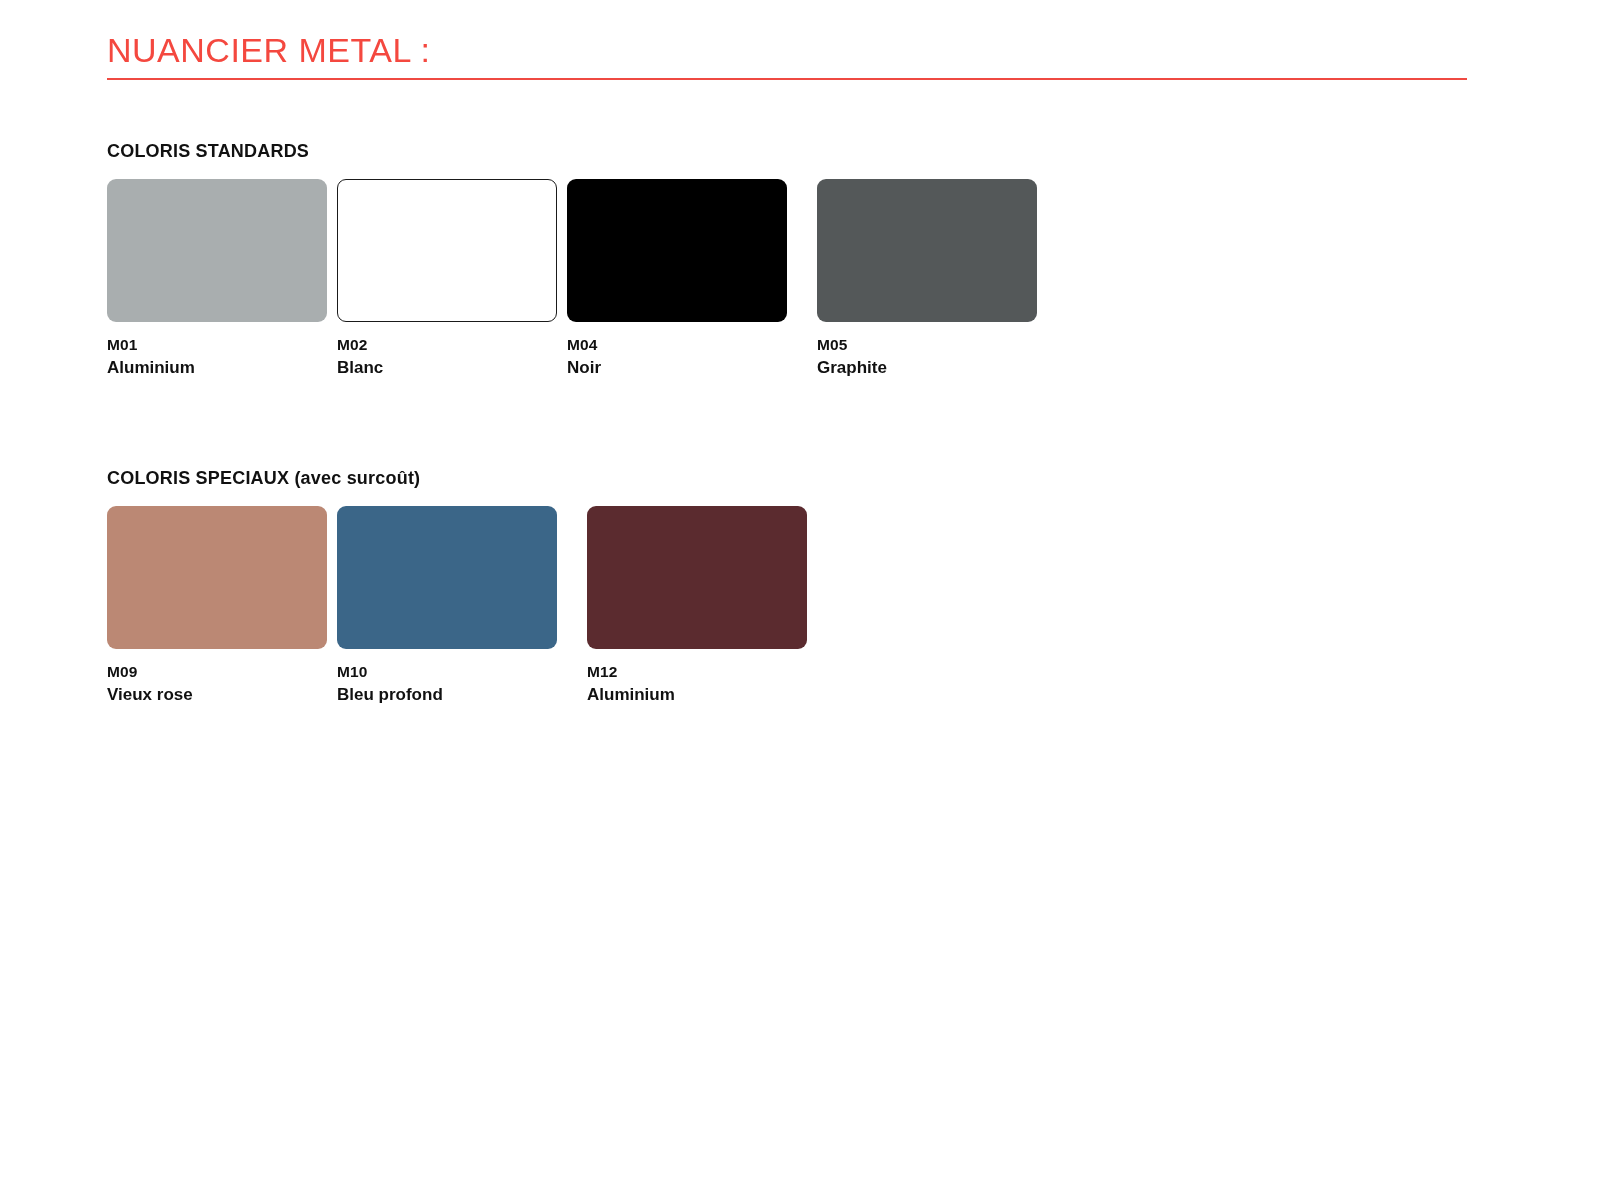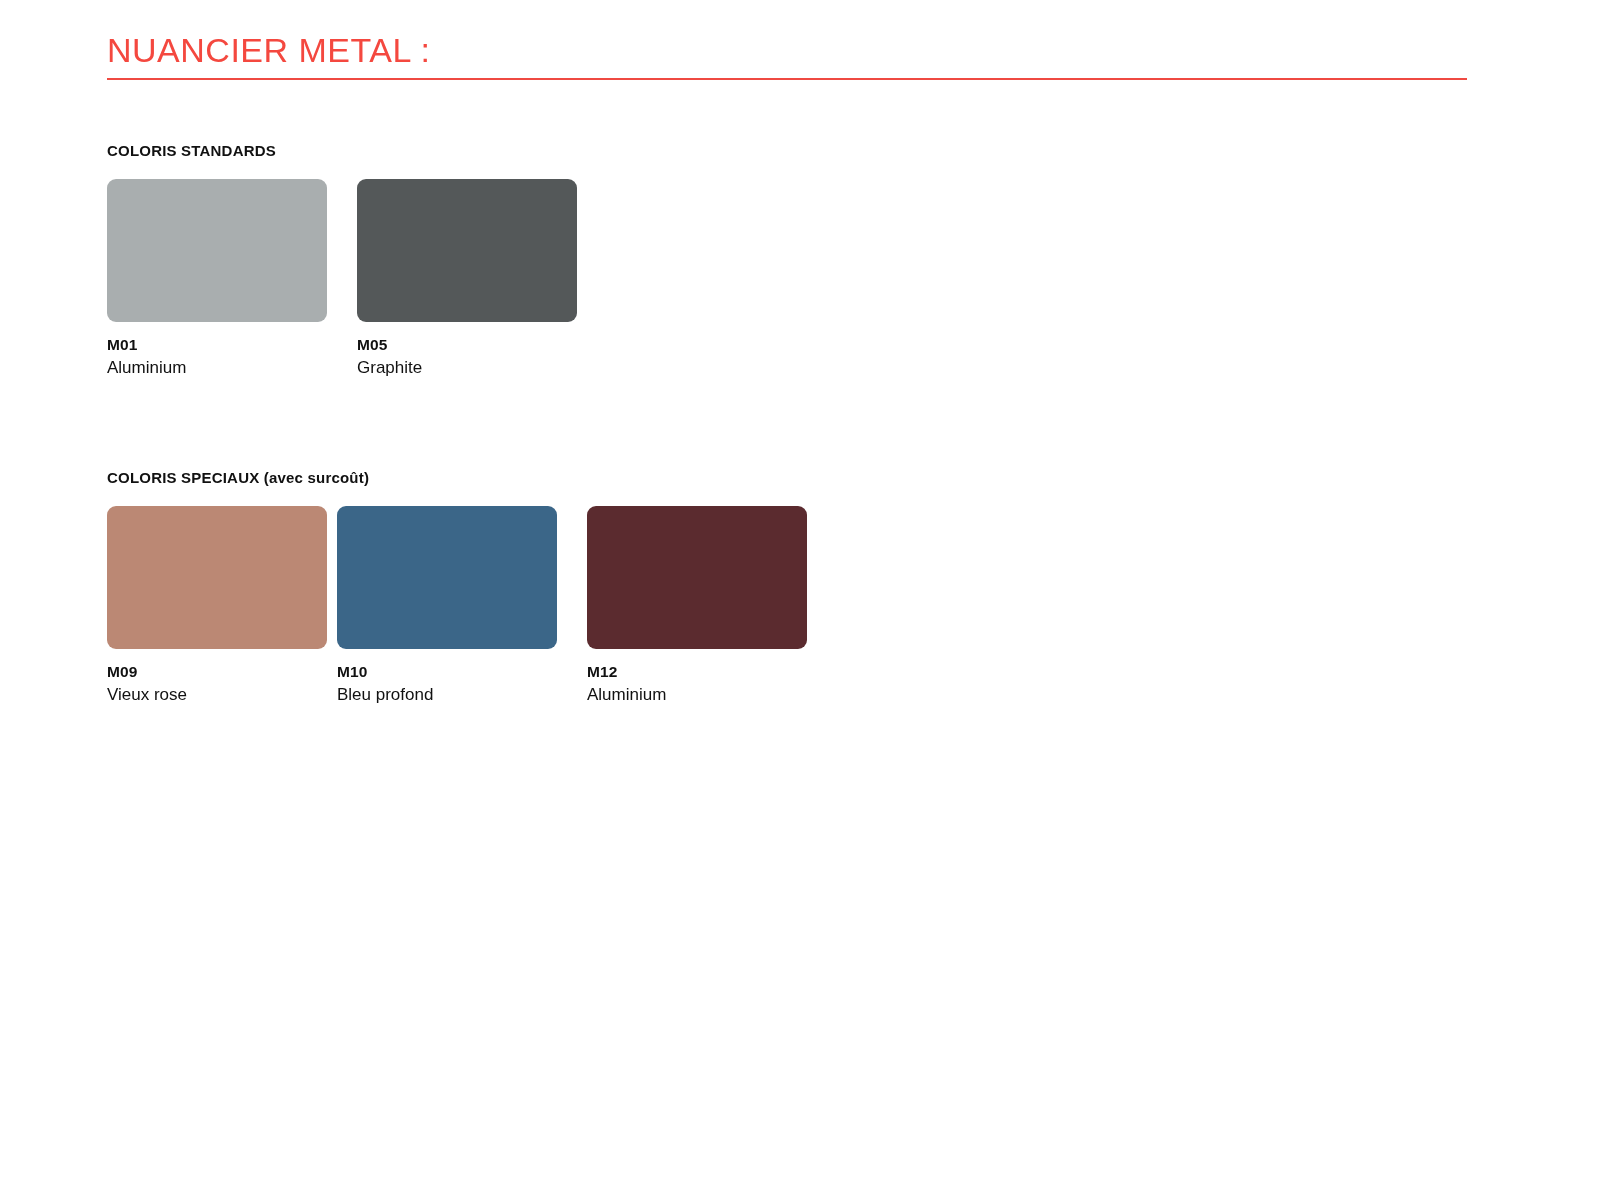--- a/index.html
+++ b/index.html
@@ -47,21 +47,21 @@
 
   
   .section {
     position: absolute;
     left: 99px;
   }
   .section-standards { top: 140px; }
   .section-speciaux  { top: 467px; }
 
   .section-heading {
-    font-size: 15px;
+    font-size: 18px;
     font-weight: bold;
     color: #111111;
     letter-spacing: 0.2px;
     line-height: 22px;
     margin: 0 0 17px 0;
     white-space: nowrap;
   }
 
   .swatch-row {
     display: flex;
@@ -88,21 +88,21 @@
   .swatch-code {
     font-size: 15.5px;
     font-weight: bold;
     color: #111111;
     line-height: 21px;
     margin-top: 12px;
     letter-spacing: 0.1px;
   }
   .swatch-name {
     font-size: 17px;
-    font-weight: 400;
+    font-weight: 700;
     color: #111111;
     line-height: 23px;
     margin-top: 1px;
   }
 </style>
 </head>
 <body style="background: rgb(255, 255, 255);">
 
 <div class="page">
 
@@ -114,22 +114,32 @@
   <div class="section section-standards">
     <div class="section-heading">COLORIS STANDARDS</div>
     <div class="swatch-row">
 
       <div class="swatch-cell">
         <div class="swatch-chip" style="background: rgb(169, 174, 175);"></div>
         <div class="swatch-code">M01</div>
         <div class="swatch-name">Aluminium</div>
       </div>
 
+      <div class="swatch-cell">
+        <div class="swatch-chip outlined" style="background: rgb(255, 255, 255);"></div>
+        <div class="swatch-code">M02</div>
+        <div class="swatch-name">Blanc</div>
+      </div>
 
 
+      <div class="swatch-cell">
+        <div class="swatch-chip" style="background: rgb(0, 0, 0);"></div>
+        <div class="swatch-code">M04</div>
+        <div class="swatch-name">Noir</div>
+      </div>
 
       <div class="swatch-cell">
         <div class="swatch-chip" style="background: rgb(84, 88, 89);"></div>
         <div class="swatch-code">M05</div>
         <div class="swatch-name">Graphite</div>
       </div>
 
     </div>
   </div>
 

